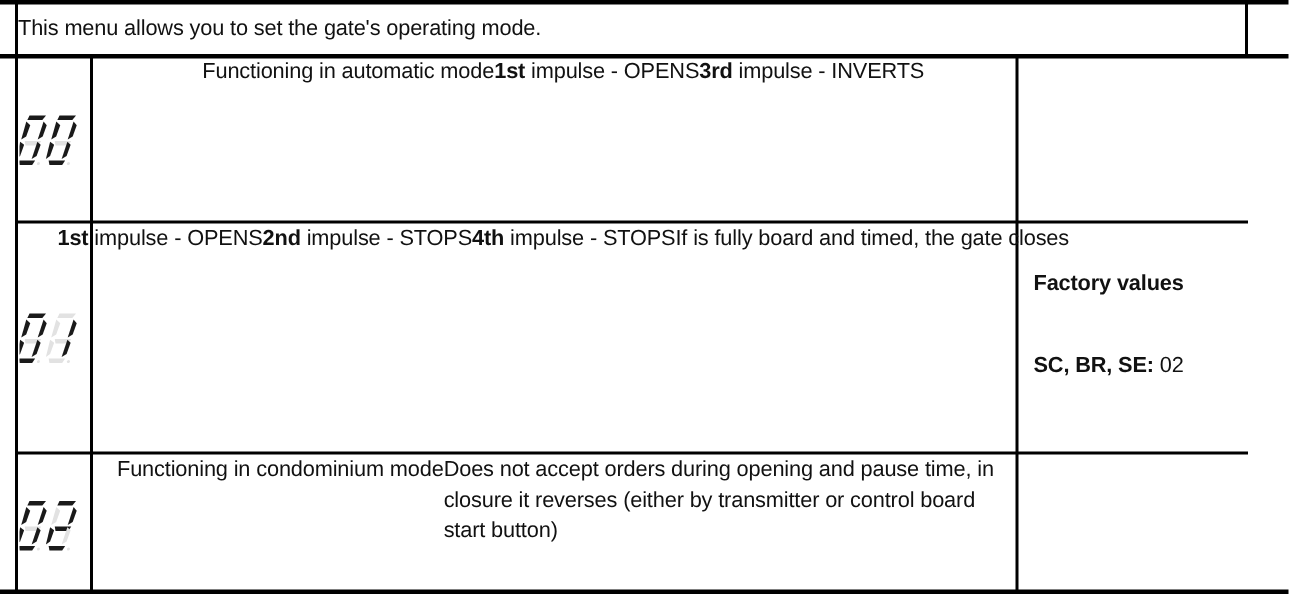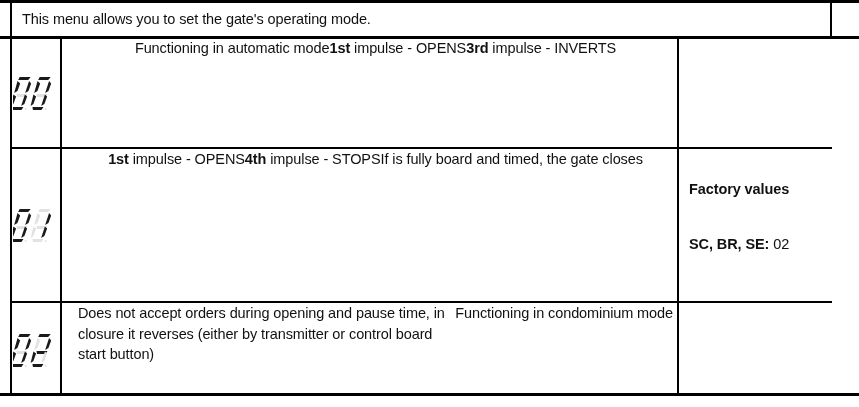--- a/index.html
+++ b/index.html
@@ -58,21 +58,20 @@
 
   
   .header-cell {
     position: absolute;
     left: 12px;
     top: 3px;
     width: 818px;
     height: 33px;
     display: flex;
     align-items: center;
-    padding-left: 10px;
     box-sizing: border-box;
     font-size: 14.5px;
     line-height: 1.2;
     letter-spacing: -0.1px;
   }
 
   
   .mode-row {
     position: absolute;
     left: 12px;
@@ -227,20 +226,21 @@
             <polygon points="1,39 7,43 4,58 -1,62" fill="#e2e2e2"></polygon>
             <polygon points="24,39 29,43 26,58 20,62" fill="#1a1a1a"></polygon>
             <polygon points="3,64 20,64 25,64 22,70 5,70" fill="#e2e2e2"></polygon>
             <circle cx="30" cy="68" r="2" fill="#e2e2e2"></circle>
           </g>
         </g>
       </svg>
     </div>
     <div class="mode-text">
       <div class="ln"><b>1st</b><span> impulse - OPENS</span></div>
+      <div class="ln"><b>2nd</b><span> impulse - STOPS</span></div>
       <div class="ln"><b>4th</b><span> impulse - STOPS</span></div>
       <div class="ln"><b></b><span>If is fully board and timed, the gate closes</span></div>
     </div>
   </div>
 
   <div class="mode-row r2">
     <div class="digits">
       <svg class="seven-seg" width="46" height="36" viewBox="0 0 92 72">
         <g transform="skewX(-9) translate(6,0)">
 
@@ -262,22 +262,22 @@
             <polygon points="7,38 24,38 29,38 26,44 9,44" fill="#1a1a1a"></polygon>
             <polygon points="1,39 7,43 4,58 -1,62" fill="#1a1a1a"></polygon>
             <polygon points="24,39 29,43 26,58 20,62" fill="#e2e2e2"></polygon>
             <polygon points="3,64 20,64 25,64 22,70 5,70" fill="#1a1a1a"></polygon>
             <circle cx="30" cy="68" r="2" fill="#e2e2e2"></circle>
           </g>
         </g>
       </svg>
     </div>
     <div class="mode-text">
+      <div class="ln">Functioning in condominium mode</div>
       <div class="ln wrapline">Does not accept orders during opening and pause time, in closure it reverses (either by transmitter or control board start button)</div>
-      <div class="ln">Functioning in condominium mode</div>
     </div>
   </div>
 
   <div class="factory-panel">
     <div class="factory-title">Factory values</div>
     <div class="factory-value"><b>SC, BR, SE:</b><span> 02</span></div>
   </div>
 
 </div>
 

